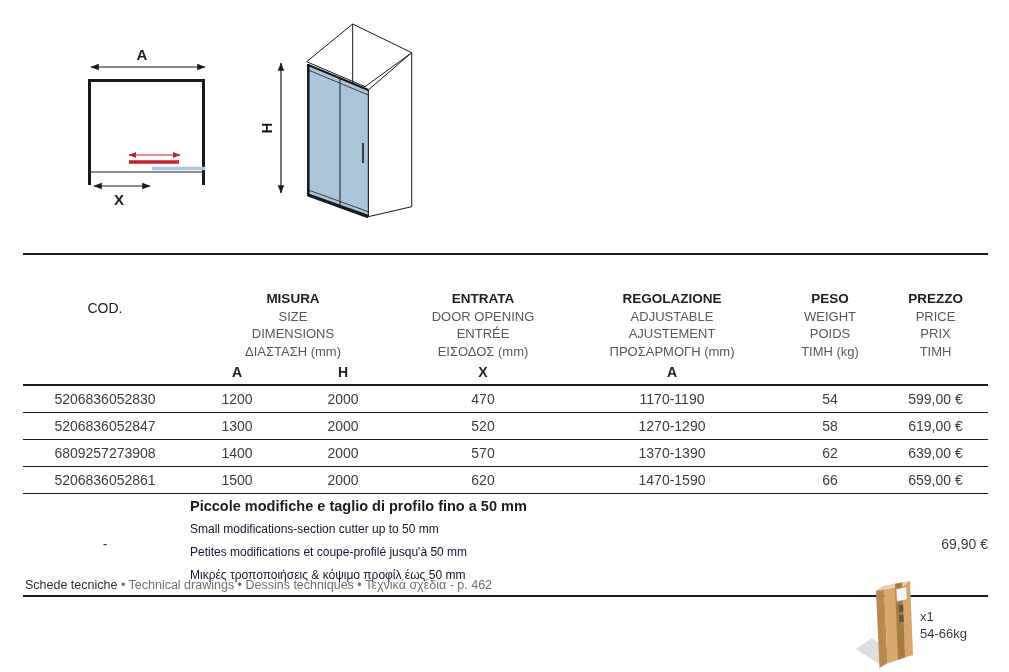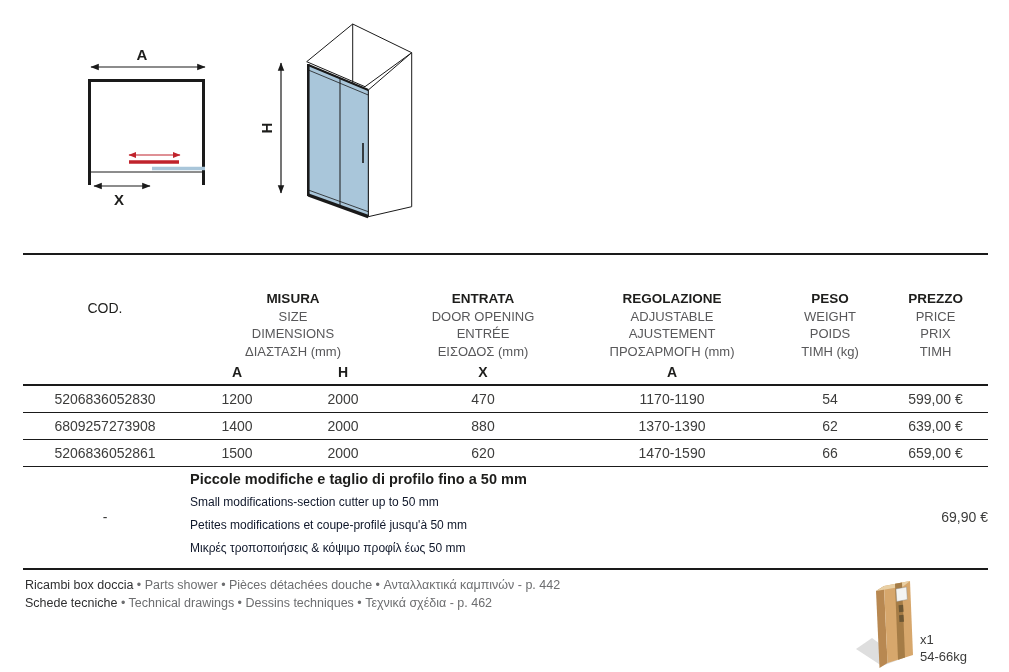--- a/index.html
+++ b/index.html
@@ -42,21 +42,21 @@
   .mod-line{display:block;line-height:23px;color:#0f172a;font-size:12px;}
   .mod-line.first{font-weight:700;color:#1d1d1b;font-size:14.5px;}
 
   
   #footer-links{position:absolute;left:25px;top:576px;font-size:12.5px;line-height:18px;}
   .foot-lead{color:#2f2f30;}
   .foot-rest{color:#6d6e70;}
 
   
   #package-icon{position:absolute;left:856px;top:577px;}
-  #package-labels{position:absolute;left:920px;top:631px;font-size:13px;line-height:17px;color:#3c3c3b;}
+  #package-labels{position:absolute;left:920px;top:608px;font-size:13px;line-height:17px;color:#3c3c3b;}
   #package-labels span{display:block;}
 </style>
 </head>
 <body>
 
 <div class="page">
 
   <svg id="plan-diagram" class="diagram" width="166" height="180" viewBox="0 0 166 180">
     <defs>
       <marker id="mB" markerWidth="9" markerHeight="9" refX="6.5" refY="3.5" orient="auto-start-reverse">
@@ -161,24 +161,33 @@
       <tr class="data">
         <td class="cod-cell">5206836052830</td>
         <td>1200</td>
         <td>2000</td>
         <td>470</td>
         <td>1170-1190</td>
         <td>54</td>
         <td class="right-col">599,00 €</td>
       </tr>
       <tr class="data">
+        <td class="cod-cell">5206836052847</td>
+        <td>1300</td>
+        <td>2000</td>
+        <td>520</td>
+        <td>1270-1290</td>
+        <td>58</td>
+        <td class="right-col">619,00 €</td>
+      </tr>
+      <tr class="data">
         <td class="cod-cell">6809257273908</td>
         <td>1400</td>
         <td>2000</td>
-        <td>880</td>
+        <td>570</td>
         <td>1370-1390</td>
         <td>62</td>
         <td class="right-col">639,00 €</td>
       </tr>
       <tr class="data">
         <td class="cod-cell">5206836052861</td>
         <td>1500</td>
         <td>2000</td>
         <td>620</td>
         <td>1470-1590</td>
@@ -194,23 +203,20 @@
             <span class="mod-line">Petites modifications et coupe-profilé jusqu'à 50 mm</span>
             <span class="mod-line">Μικρές τροποποιήσεις &amp; κόψιμο προφίλ έως 50 mm</span>
           </div>
         </td>
         <td class="right-col">69,90 €</td>
       </tr>
     </tbody>
   </table>
 
   <div id="footer-links">
-    <div>
-      <span class="foot-lead">Ricambi box doccia</span><span class="foot-rest"> • Parts shower • Pièces détachées douche • Ανταλλακτικά καμπινών - p. 442</span>
-    </div>
     <div>
       <span class="foot-lead">Schede tecniche</span><span class="foot-rest"> • Technical drawings • Dessins techniques • Τεχνικά σχέδια - p. 462</span>
     </div>
   </div>
 
   <svg id="package-icon" width="64" height="95" viewBox="0 0 64 95">
     <polygon points="0,72 26,89 45,82 16,61" fill="#dedede"></polygon>
     <polygon points="20,14 28,9 31.5,86 23.5,91" fill="#b8８851" fill-opacity="1" style="fill:#b88851"></polygon>
     <polygon points="28,9 54,4 57,78 31.5,86" fill="#d7a76c"></polygon>
     <polygon points="20,14 28,9 54,4 47,9.5" fill="#e9d0a5"></polygon>

